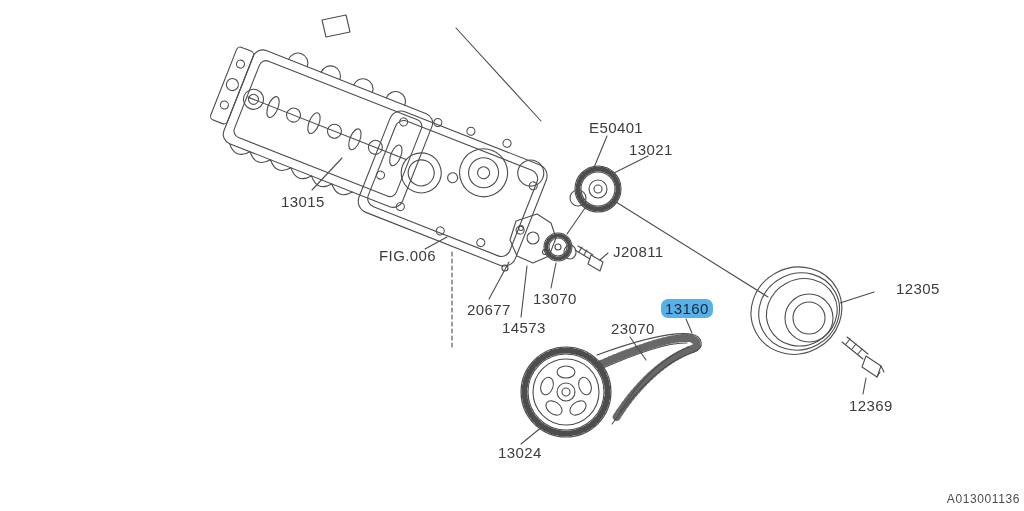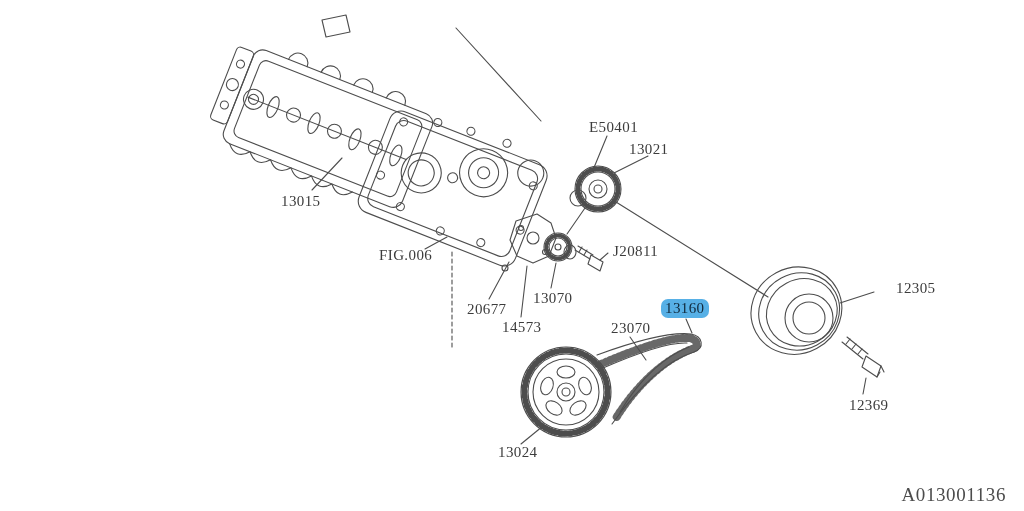--- a/index.html
+++ b/index.html
@@ -1,22 +1,22 @@
 <!DOCTYPE html>
 <html><head>
 <meta charset="utf-8">
 <style>
   html,body{margin:0;padding:0;background:#fff}
   .stage{position:relative;width:1024px;height:511px;background:#ffffff;
-         font-family:Liberation Serif, serif;overflow:hidden}
+         font-family:Liberation Sans, sans-serif;overflow:hidden}
   .art{position:absolute;left:0;top:0;width:1024px;height:511px}
   .part-label{position:absolute;font-size:15px;color:#3c3c3c;letter-spacing:.4px;
               white-space:nowrap;cursor:pointer;line-height:19px}
   .part-label.selected{background:#57b0e6;color:#10293c;padding:0 4px;border-radius:1px}
-  .plate-code{position:absolute;right:18px;bottom:5px;font-size:19px;color:#4c4c4c;
+  .plate-code{position:absolute;right:4px;bottom:5px;font-size:12px;color:#4c4c4c;
               letter-spacing:.6px}
 </style>
 </head>
 <body>
 
 <div class="stage">
 
   <svg class="art" viewBox="0 0 1024 511" stroke="#4d4d4d" fill="none" stroke-width="1.1" stroke-linecap="round" stroke-linejoin="round">
 
     <line x1="456" y1="28" x2="541" y2="121"></line>

